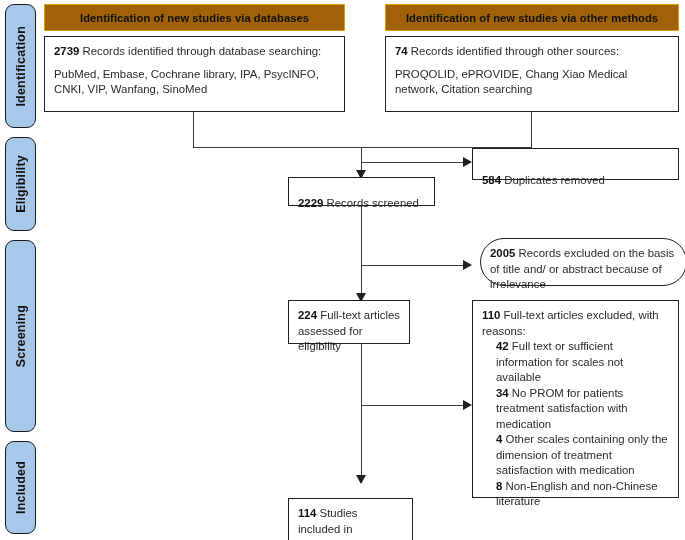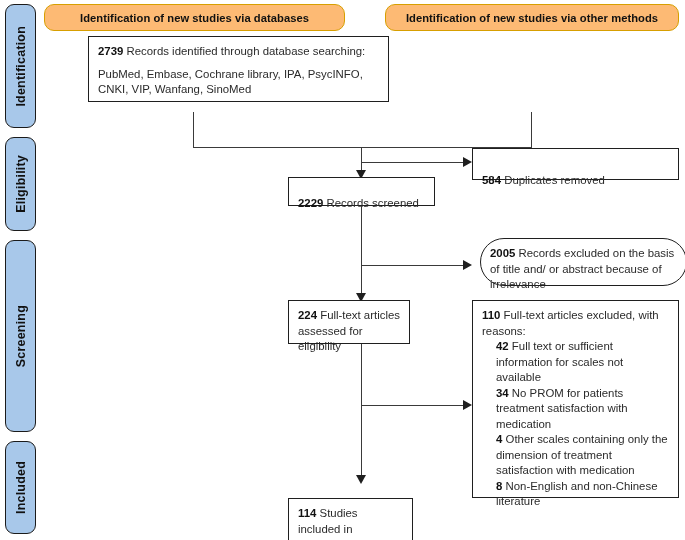--- a/index.html
+++ b/index.html
@@ -38,23 +38,23 @@
     font-size: 12.5px;
     font-weight: bold;
     color: #111111;
     letter-spacing: 0.2px;
     white-space: nowrap;
   }
 
   
   .header-pill {
     position: absolute;
-    background: #fdba74;
+    background: #a16207;
     border: 1.2px solid #d79f00;
-    border-radius: 10px;
+    border-radius: 1px;
     box-sizing: border-box;
     display: flex;
     align-items: center;
     justify-content: center;
     text-align: center;
   }
   .header-pill .pill-text {
     font-size: 11.2px;
     font-weight: bold;
     color: #111111;
@@ -137,29 +137,37 @@
   </div>
 
   <div class="header-pill" style="left:44px; top:4px; width:301px; height:27px;">
     <span class="pill-text">Identification of new studies via databases</span>
   </div>
 
   <div class="header-pill" style="left:385px; top:4px; width:294px; height:27px;">
     <span class="pill-text">Identification of new studies via other methods</span>
   </div>
 
-  <div class="box" style="left:44px; top:36px; width:301px; height:66px;margin-left:44px;">
+  <div class="box" style="left:44px; top:36px; width:301px; height:76px;">
     <div class="line">
       <b>2739</b>
       <span>Records identified through database searching:</span>
     </div>
     <div class="line spacer"></div>
     <div class="line">PubMed, Embase, Cochrane library, IPA, PsycINFO, CNKI, VIP, Wanfang, SinoMed</div>
   </div>
 
+  <div class="box" style="left:385px; top:36px; width:294px; height:76px;">
+    <div class="line">
+      <b>74</b>
+      <span>Records identified through other sources:</span>
+    </div>
+    <div class="line spacer"></div>
+    <div class="line">PROQOLID, ePROVIDE, Chang Xiao Medical network, Citation searching</div>
+  </div>
 
   <div class="vline" style="left:193px; top:112px; height:36px;"></div>
 
   <div class="vline" style="left:531px; top:112px; height:36px;"></div>
 
   <div class="hline" style="left:193px; top:147px; width:339px;"></div>
 
   <div class="vline" style="left:361px; top:147px; height:28px;"></div>
   <div class="arrow-down" style="left:356px; top:170px;"></div>
 

